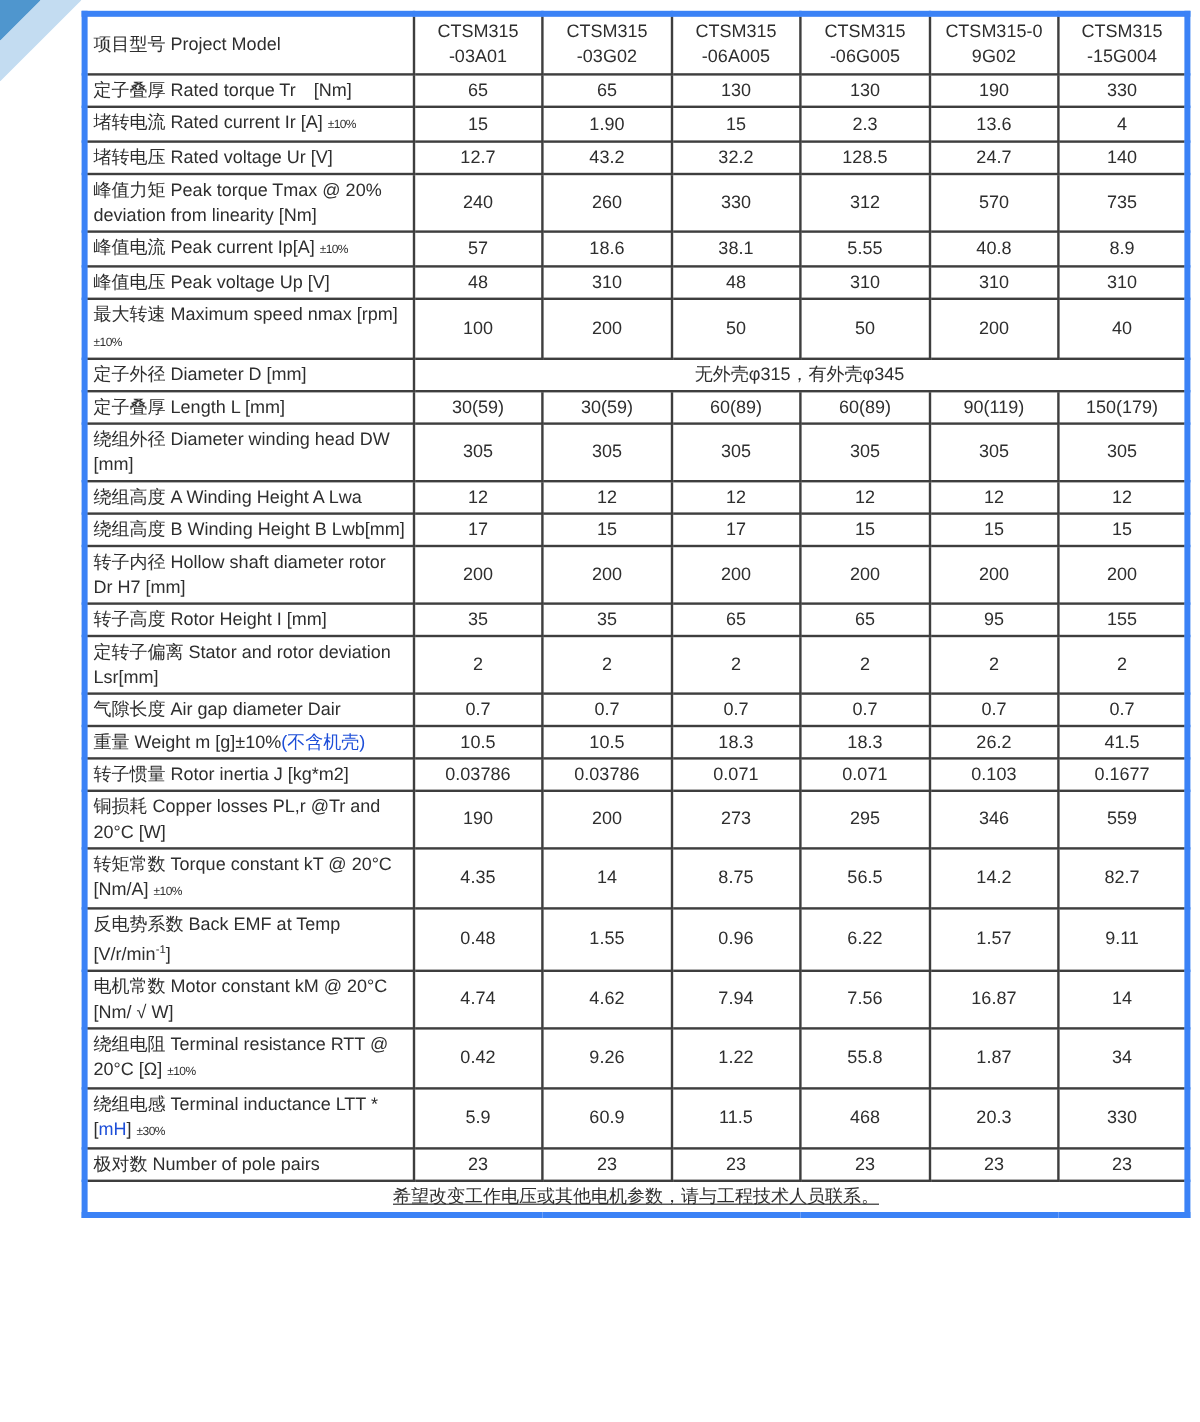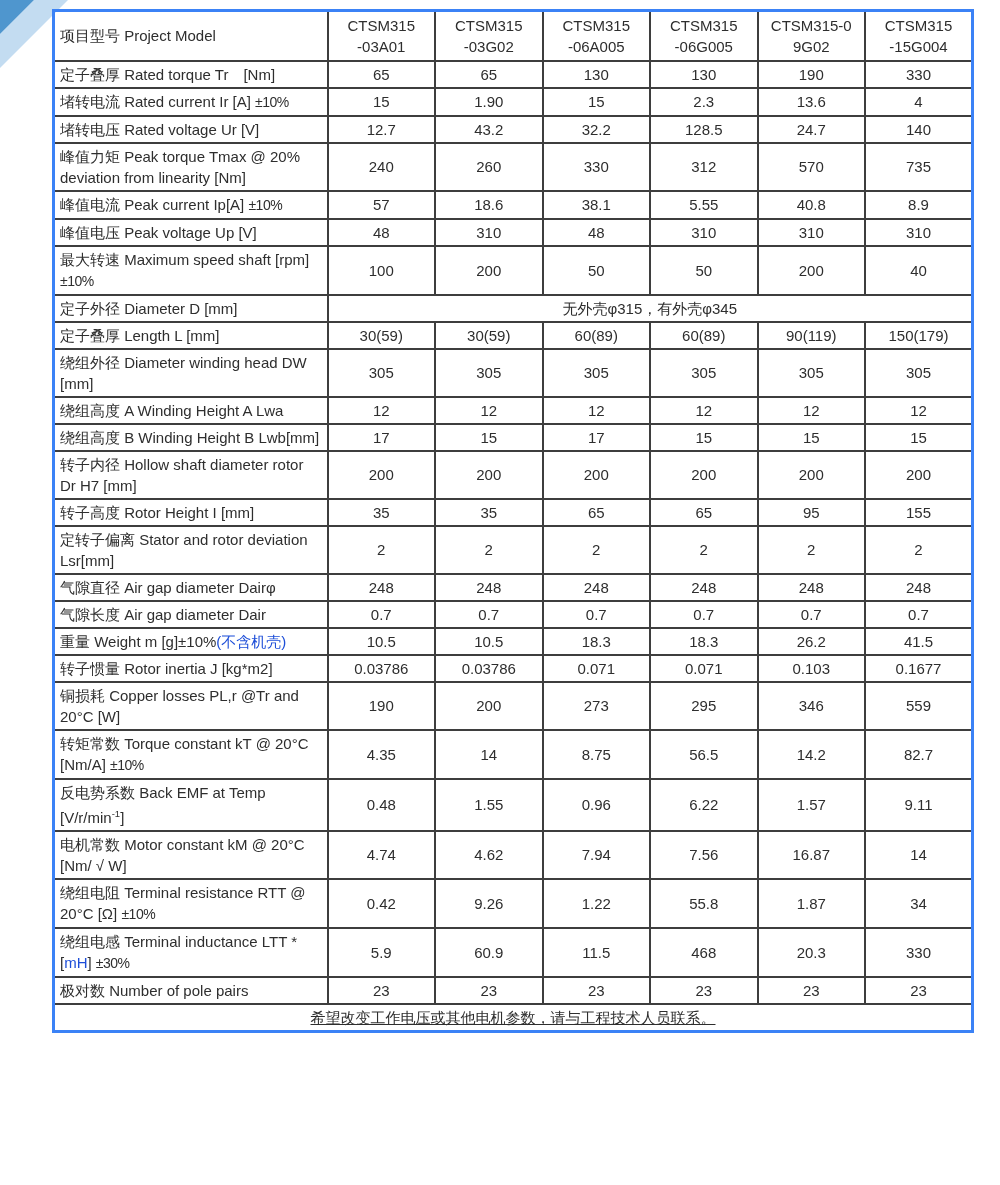--- a/index.html
+++ b/index.html
@@ -18,42 +18,42 @@
     clip-path: polygon(0 0, 100% 0, 0 100%);
   }
   .ribbon-light {
     position: absolute; left: 0; top: 0;
     width: 68px; height: 68px;
     background: #c3dcf1;
     clip-path: polygon(50% 0, 100% 0, 0 100%, 0 50%);
   }
   table.spec {
     position: absolute;
-    left: 52px; top: 9px;
+    left: 68px; top: 9px;
     width: 919px;
     border-collapse: collapse;
     table-layout: fixed;
-    border: 3px solid #3b82f6;
+    border: 5px solid #3b82f6;
   }
   table.spec th, table.spec td {
     border: 2px solid #3e3e3e;
     padding: 2px 5px;
     font-size: 15px;
     line-height: 21px;
     color: #2e2e2e;
     font-weight: normal;
     height: 27px;
     box-sizing: border-box;
     overflow: hidden;
   }
   th.corner, td.rowlabel { text-align: left; padding-left: 7px; }
   th.model { text-align: center; white-space: pre-line; font-size: 14.5px; }
   td.val, td.merged { text-align: center; }
   tr.hdr th { height: 50px; }
-  .seg-small { font-size: 14px; letter-spacing: -0.5px; }
+  .seg-small { font-size: 10px; letter-spacing: -0.5px; }
   .seg-red { color: #1d4ed8; }
   .seg-sup { font-size: 9.5px; vertical-align: super; }
   td.footnote {
     text-align: center;
     color: #e22222;
     font-weight: bold;
     font-size: 16px;
     height: 32px;
     text-decoration: underline;
   }
@@ -141,21 +141,21 @@
         <tr>
           <td class="rowlabel"><span class="seg-normal">峰值电压 Peak voltage Up [V]</span></td>
           <td class="val">48</td>
           <td class="val">310</td>
           <td class="val">48</td>
           <td class="val">310</td>
           <td class="val">310</td>
           <td class="val">310</td>
         </tr>
         <tr>
-          <td class="rowlabel"><span class="seg-normal">最大转速 Maximum speed shaft [rpm] </span><span class="seg-small">±10%</span></td>
+          <td class="rowlabel"><span class="seg-normal">最大转速 Maximum speed nmax [rpm] </span><span class="seg-small">±10%</span></td>
           <td class="val">100</td>
           <td class="val">200</td>
           <td class="val">50</td>
           <td class="val">50</td>
           <td class="val">200</td>
           <td class="val">40</td>
         </tr>
         <tr>
           <td class="rowlabel"><span class="seg-normal">定子外径 Diameter D [mm]</span></td>
           <td class="merged" colspan="6">无外壳φ315，有外壳φ345</td>
@@ -215,29 +215,20 @@
           <td class="val">155</td>
         </tr>
         <tr>
           <td class="rowlabel"><span class="seg-normal">定转子偏离 Stator and rotor deviation Lsr[mm]</span></td>
           <td class="val">2</td>
           <td class="val">2</td>
           <td class="val">2</td>
           <td class="val">2</td>
           <td class="val">2</td>
           <td class="val">2</td>
-        </tr>
-        <tr>
-          <td class="rowlabel"><span class="seg-normal">气隙直径  Air gap diameter Dairφ</span></td>
-          <td class="val">248</td>
-          <td class="val">248</td>
-          <td class="val">248</td>
-          <td class="val">248</td>
-          <td class="val">248</td>
-          <td class="val">248</td>
         </tr>
         <tr>
           <td class="rowlabel"><span class="seg-normal">气隙长度  Air gap diameter Dair</span></td>
           <td class="val">0.7</td>
           <td class="val">0.7</td>
           <td class="val">0.7</td>
           <td class="val">0.7</td>
           <td class="val">0.7</td>
           <td class="val">0.7</td>
         </tr>

